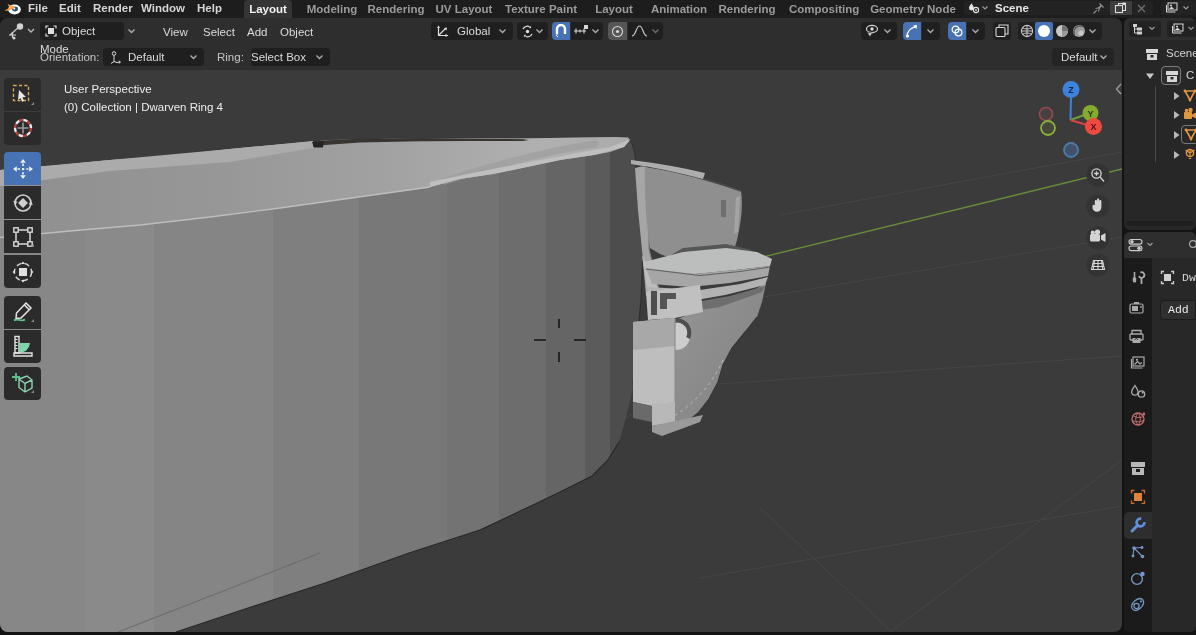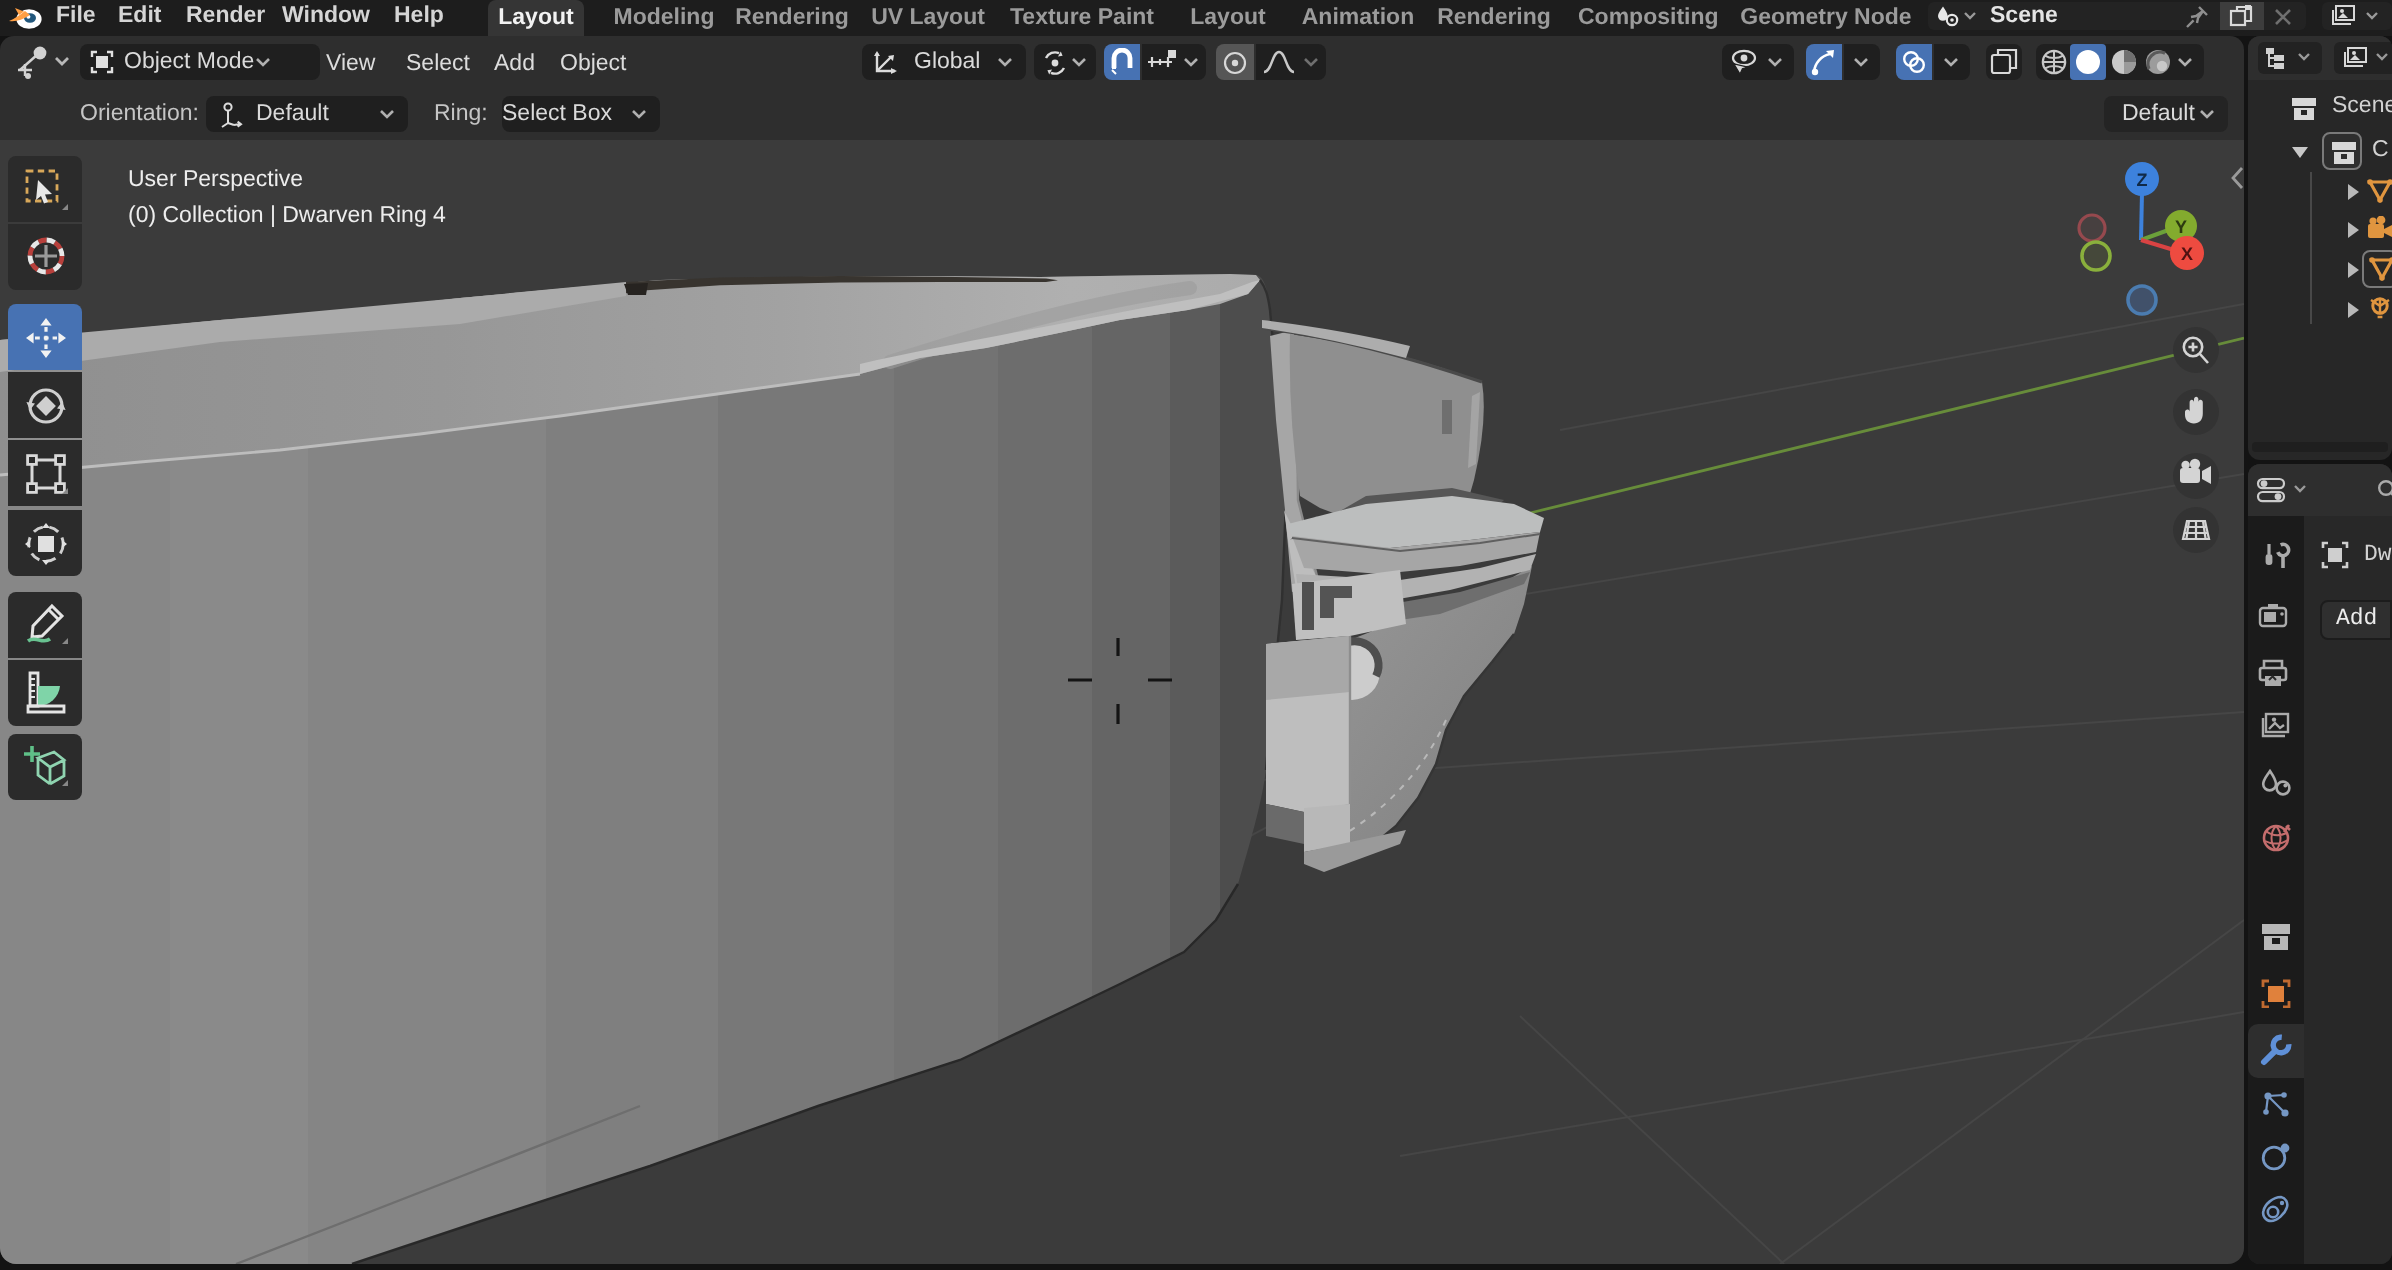--- a/index.html
+++ b/index.html
@@ -85,21 +85,21 @@
     </div>
   </div>
   <div id="hdr" class="abs">
     <svg class="abs" style="left:6px;top:4px" width="30" height="18" viewBox="0 0 30 18">
       <path d="M3 13 L10 13 M6.5 10 L6.5 16" stroke="#d2d2d2" stroke-width="1.2"></path>
       <path d="M4 13 L13 5" stroke="#d2d2d2" stroke-width="1.2"></path>
       <circle cx="14" cy="4.5" r="3.2" fill="#d2d2d2"></circle>
       <circle cx="8" cy="16" r="1.5" fill="#d2d2d2"></circle>
       <path d="M22 7 L25 10 L28 7" stroke="#b8b8b8" stroke-width="1.4" fill="none"></path>
     </svg>
-    <div class="wbtn" style="left:40px;top:4px;width:120px">
+    <div class="wbtn" style="left:40px;top:4px;width:84px">
       <svg class="abs" style="left:5px;top:3px" width="12" height="12" viewBox="0 0 12 12">
         <rect x="3" y="3" width="6" height="6" fill="#e0e0e0"></rect>
         <path d="M1 3.5 V1 H3.5 M8.5 1 H11 V3.5 M11 8.5 V11 H8.5 M3.5 11 H1 V8.5" fill="none" stroke="#e0e0e0" stroke-width="1.2"></path>
       </svg>
       <span style="margin-left:22px">Object Mode</span>
       <svg class="abs" style="left:87px;top:6px" width="9" height="7" viewBox="0 0 9 7">
           <path d="M1.5 1.5 L4.5 4.5 L7.5 1.5" stroke="#b0b0b0" stroke-width="1.3" fill="none"></path>
         </svg>
     </div>
     <div class="hmenu" style="left:163px">View</div>

